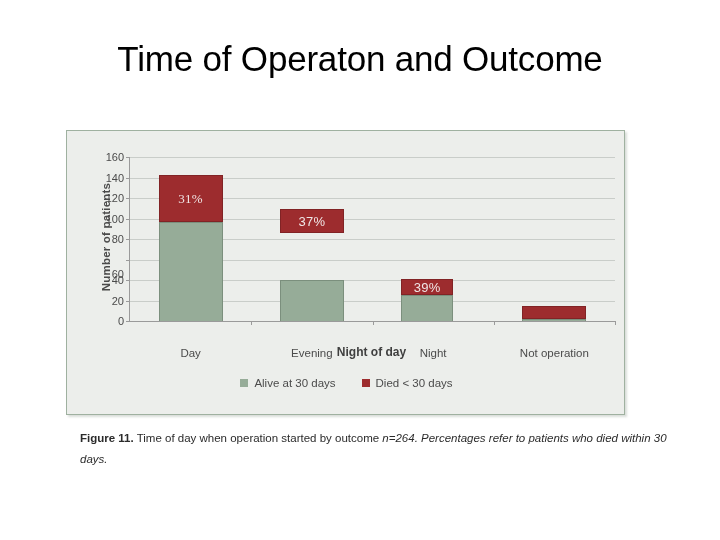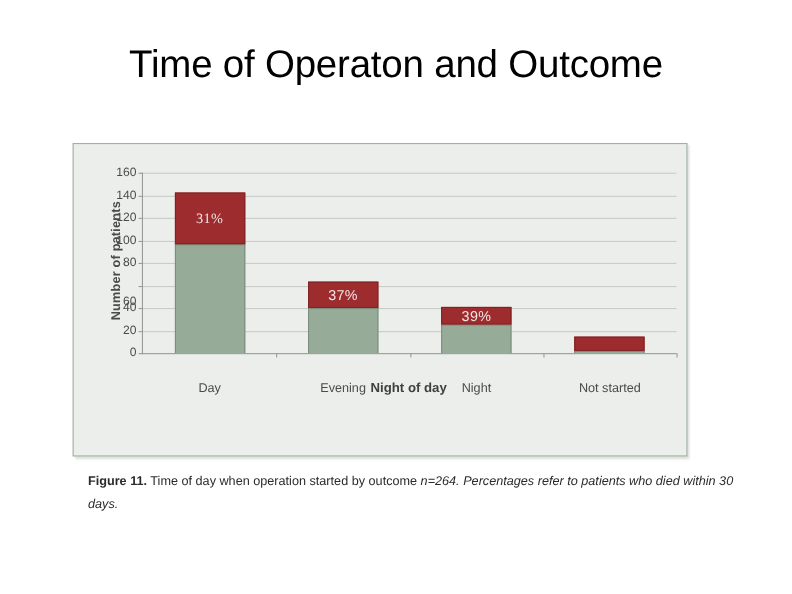--- a/index.html
+++ b/index.html
@@ -236,43 +236,54 @@
       <div class="ytick-mark" style="top: 0px;"></div>
       <div class="ytick-label" style="top: 0px;">160</div>
       <div class="bar-group" style="left: 28.625px; width: 64px; font-family: Liberation Serif, serif;">
         <div class="seg-alive" style="height: 99.425px; background: rgb(150, 172, 152);"></div>
         <div class="seg-died" style="height: 46.125px; background: rgb(157, 44, 46);">
           <span class="pct-label">31%</span>
         </div>
       </div>
       <div class="cat-tick" style="left: 121.25px;"></div>
       <div class="cat-label" style="left: 60.625px;">Day</div>
-      <div class="bar-group" style="left: 149.875px; width: 64px;">
+      <div class="bar-group" style="left: 149.875px; width: 64px; gap: 47px;">
         <div class="seg-alive" style="height: 41px; background: rgb(150, 172, 152);"></div>
         <div class="seg-died" style="height: 23.575px; background: rgb(157, 44, 46);">
           <span class="pct-label">37%</span>
         </div>
       </div>
       <div class="cat-tick" style="left: 242.5px;"></div>
       <div class="cat-label" style="left: 181.875px;">Evening</div>
-      <div class="bar-group" style="left: 271.125px; width: 64px;">
+      <div class="bar-group" style="left: 271.125px; width: 52px;">
         <div class="seg-alive" style="height: 25.625px; background: rgb(150, 172, 152);"></div>
         <div class="seg-died" style="height: 16.4px; background: rgb(157, 44, 46);">
           <span class="pct-label">39%</span>
         </div>
       </div>
       <div class="cat-tick" style="left: 363.75px;"></div>
       <div class="cat-label" style="left: 303.125px;">Night</div>
       <div class="bar-group" style="left: 392.375px; width: 64px;">
         <div class="seg-alive" style="height: 2.05px; background: rgb(150, 172, 152);"></div>
         <div class="seg-died" style="height: 13.325px; background: rgb(157, 44, 46);"></div>
       </div>
       <div class="cat-tick" style="left: 485px;"></div>
-      <div class="cat-label" style="left: 424.375px;">Not started</div>
+      <div class="cat-label" style="left: 424.375px;">Not operation</div>
     </div>
 
   <div id="x-axis-title">Night of day</div>
 
+  <div id="legend">
+
+  <div class="legend-item">
+        <span class="legend-swatch alive" style="background: rgb(150, 172, 152);"></span>
+        <span class="legend-text">Alive at 30 days</span>
+      </div>
+      <div class="legend-item">
+        <span class="legend-swatch died" style="background: rgb(157, 44, 46);"></span>
+        <span class="legend-text">Died &lt; 30 days</span>
+      </div>
+    </div>
 </div>
 
 <div id="caption">
   <span class="fig-no">Figure 11.</span><span> Time of day when operation started by outcome </span><span class="ital">n=264.</span><span class="ital"> Percentages refer to patients who died within 30 days.</span>
 </div>
 
 </body></html>

